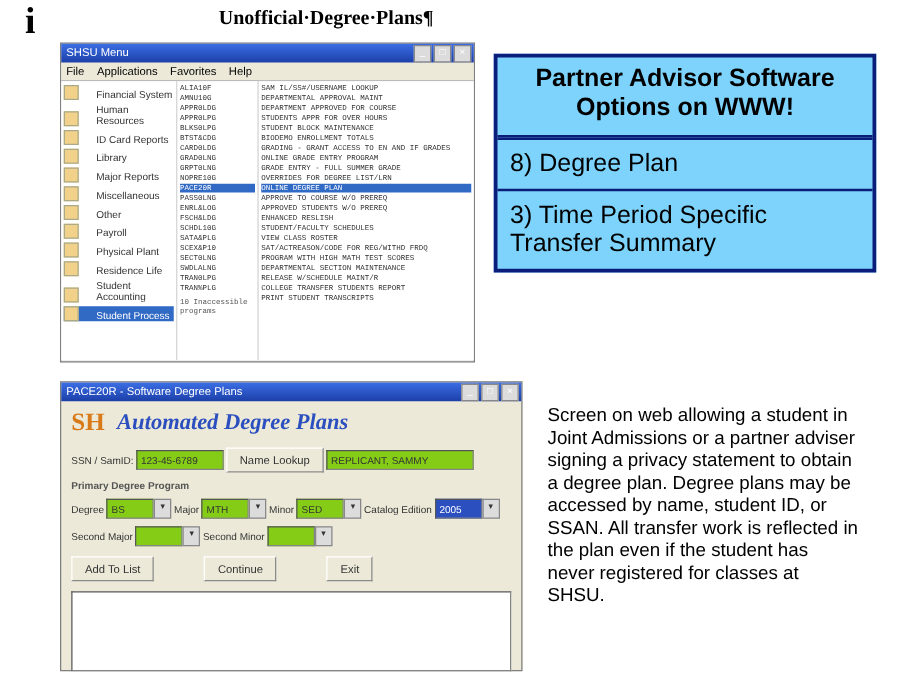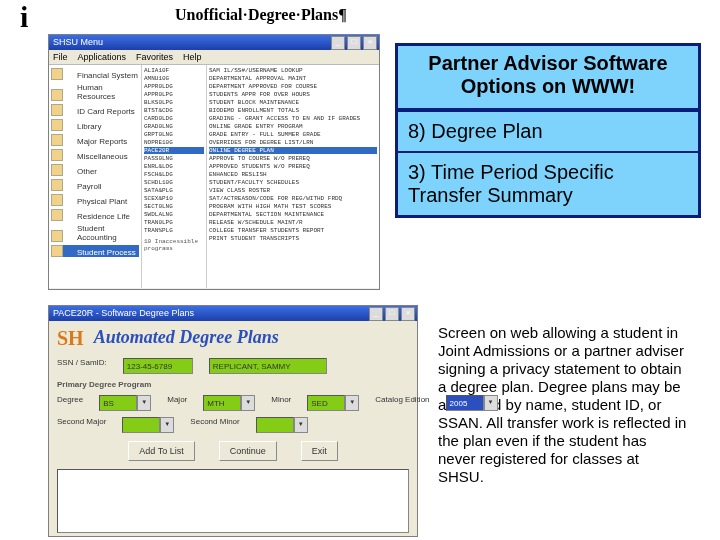--- a/index.html
+++ b/index.html
@@ -32,28 +32,28 @@
   .callout-item{font-size:20px;padding:8px 10px 8px 10px;line-height:1.15}
   
   .para{position:absolute;left:438px;top:324px;width:250px;font-size:15px;line-height:1.2}
   
   .shot2{position:absolute;left:48px;top:305px;width:368px;height:230px;background:#ece9d8;border:1px solid #7f7f7f;font-size:9px}
   .shot2 .titlebar{font-size:9px}
   .adp-head{display:flex;align-items:center;gap:10px;padding:6px 8px 0 8px}
   .sh-logo{font-family:"Times New Roman",serif;font-weight:bold;color:#d97a1a;font-size:20px;line-height:16px}
   .adp-title{font-family:"Times New Roman",serif;font-style:italic;font-weight:bold;color:#2b4fbf;font-size:18px}
   .form{padding:4px 8px;font-size:8px;color:#333}
-  .row{display:flex;align-items:flex-start;gap:16px;margin:6px 0}
+  .row{display:flex;align-items:center;gap:2px;margin:6px 0}
   .field-label{white-space:nowrap}
   .inset{background:#84cc16;border:1px solid #858585;border-top-color:#555;border-left-color:#555;height:14px;display:inline-flex;align-items:center;padding:0 3px;font-size:8px}
   .btn{background:#ece9d8;border:1px solid #8a8a8a;border-top-color:#fff;border-left-color:#fff;height:18px;padding:0 10px;font-size:9px;display:inline-flex;align-items:center}
   .select{display:inline-flex}
   .sel-arrow{width:12px;height:14px;background:#dcdcdc;border:1px solid #888;font-size:7px;text-align:center;line-height:12px}
   .section-label{font-size:8px;color:#555;font-weight:bold;margin-top:6px}
-  .btn-row{display:flex;justify-content:center;gap:24px;margin:8px 0}
+  .btn-row{display:flex;gap:40px;margin:8px 0}
   .bigbox{background:#fff;border:1px solid #858585;border-top-color:#555;border-left-color:#555;height:62px;margin:2px 0}
 </style>
 </head>
 <body>
 <div class="slide">
 
 <div class="letter-i">i</div>
 <div class="doc-heading">Unofficial·Degree·Plans¶</div>
 
 <div class="shot1">
@@ -194,20 +194,21 @@
     </div>
   </div>
   <div class="adp-head">
     <div class="sh-logo">SH</div>
     <div class="adp-title">Automated Degree Plans</div>
   </div>
   <div class="form">
     <div class="row">
       <span class="field-label">SSN / SamID:</span>
       <span class="inset" style="width:62px">123-45-6789</span>
+      <span class="btn">Name Lookup</span>
       <span class="inset" style="width:110px">REPLICANT, SAMMY</span>
     </div>
     <div class="section-label">Primary Degree Program</div>
     <div class="row">
       <span class="field-label">Degree</span>
       <span class="select">
             <span class="inset" style="width:30px">BS</span>
             <span class="sel-arrow">▾</span>
           </span>
       <span class="field-label">Major</span>

